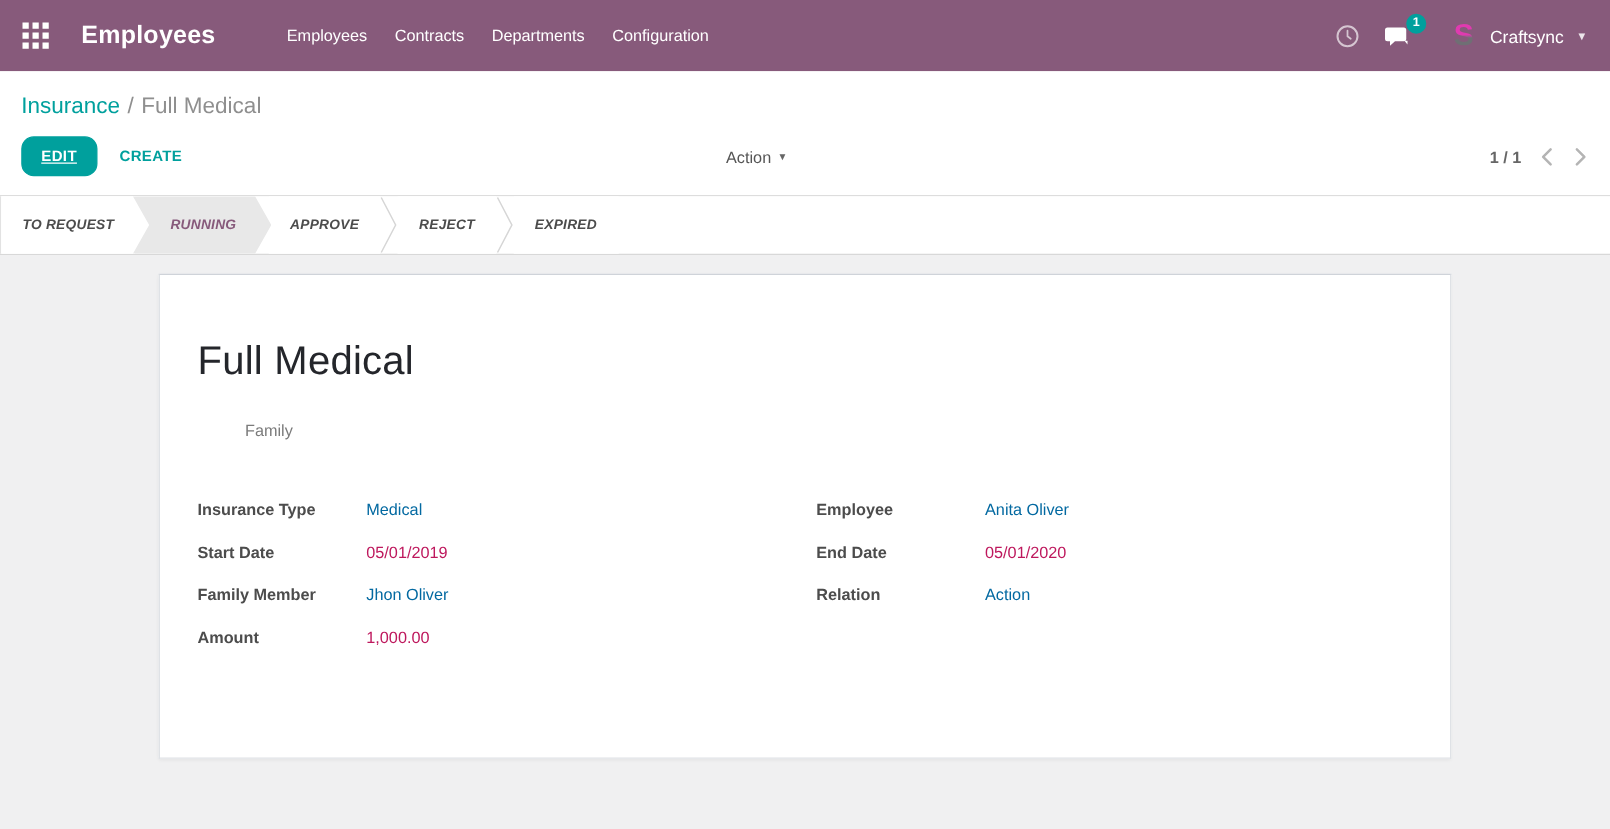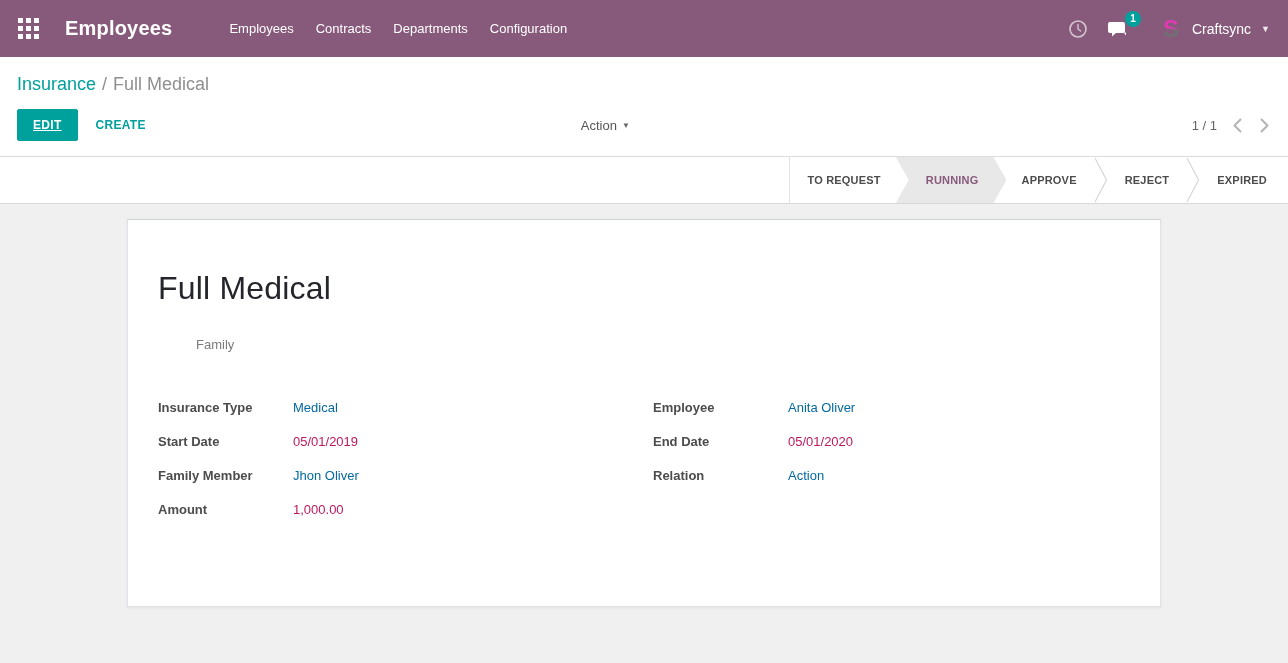--- a/index.html
+++ b/index.html
@@ -48,44 +48,45 @@
   
   .control-panel { background: #fff; border-bottom: 1px solid #dddddd; }
   .breadcrumb { padding: 17px 17px 2px; font-size: 18px; color: #8f8f8f; }
   .breadcrumb .bc-link { color: #00a09d; cursor: pointer; }
   .breadcrumb .bc-sep { margin: 0 6px; color: #8f8f8f; }
   .breadcrumb .bc-current { color: #8f8f8f; }
   .cp-row { position: relative; display: flex; align-items: center; padding: 12px 17px 15px; }
   .btn-edit {
     background: #00a09d; color: #fff; border: 1px solid #00a09d;
     font-size: 12px; font-weight: 700; letter-spacing: .3px;
-    padding: 8px 15px; border-radius: 2px; cursor: pointer;
+    padding: 8px 15px; border-radius: 10px; cursor: pointer;
     font-family: inherit;
     text-decoration: underline;
   }
   .btn-create {
     background: transparent; border: none; color: #00a09d;
     font-size: 12px; font-weight: 700; letter-spacing: .3px;
     margin-left: 18px; cursor: pointer; font-family: inherit;
   }
   .action-menu {
     position: absolute; left: 47%; transform: translateX(-50%);
     font-size: 13px; color: #555; cursor: pointer; display: flex; align-items: center; gap: 5px;
   }
   .action-menu .caret-dark { font-size: 8px; color: #666; }
   .pager { margin-left: auto; display: flex; align-items: center; gap: 14px; }
-  .pager-count { font-size: 13px; color: #666; }
+  .pager-count { font-size: 13px; color: #666; font-weight: bold; }
   .pager-btn { background: none; border: none; cursor: pointer; padding: 2px; display: flex; }
 
   
   .status-strip {
     background: #fff; height: 47px; flex: 0 0 47px;
     border-bottom: 1px solid #d8d8d8;
-    display: flex; justify-content: flex-end; align-items: stretch;
+    display: flex; justify-content: flex-start; align-items: stretch;
     padding-right: 4px;
+    font-style: italic;
   }
   .status-group { display: flex; align-items: stretch; border-left: 1px solid #e2e2e2; }
   .status-item {
     font-size: 11px; font-weight: 700; color: #4c4c4c; letter-spacing: .2px;
     display: flex; align-items: center; padding: 0 17px; cursor: pointer;
     background: #fff; white-space: nowrap;
   }
   .status-item.active {
     background: #e8e8e8; color: #875a7b;
     clip-path: polygon(0 0, calc(100% - 13px) 0, 100% 50%, calc(100% - 13px) 100%, 0 100%, 13px 50%);

